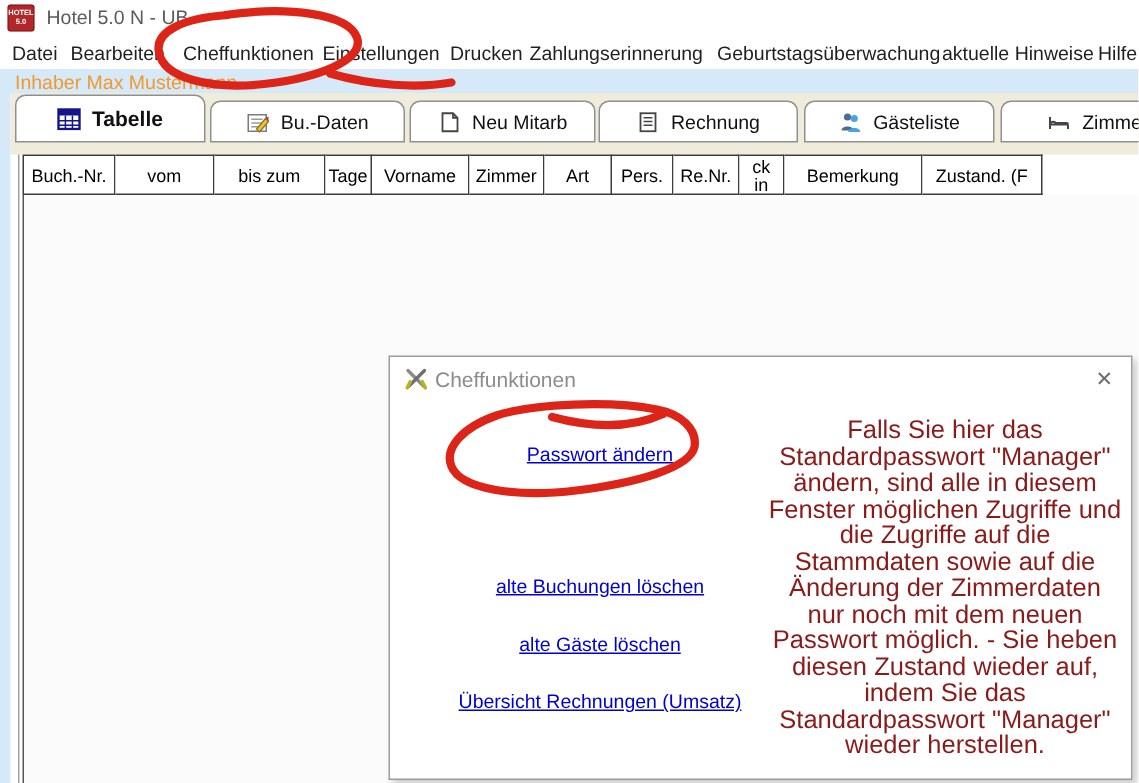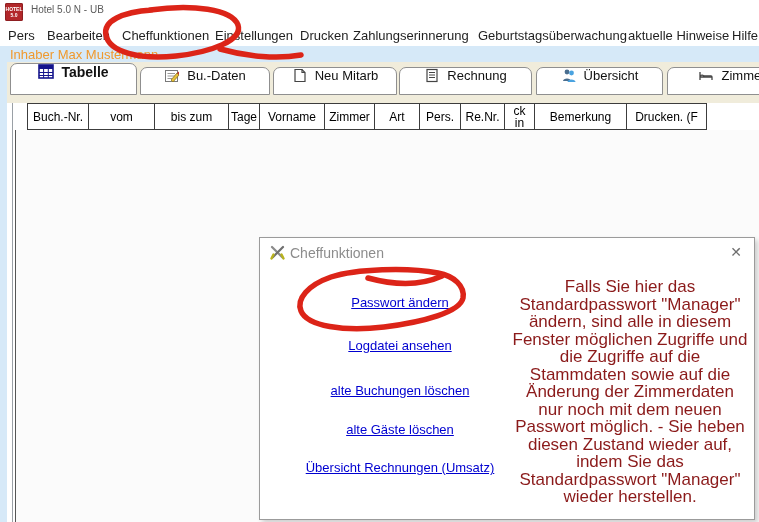--- a/index.html
+++ b/index.html
@@ -6,43 +6,43 @@
   #screen{
     position:relative;width:759px;height:522px;overflow:hidden;background:#ffffff;
     font-family:"Liberation Sans","DejaVu Sans",sans-serif;color:#1a1a1a;
   }
   
   .titlebar{position:absolute;top:0;left:0;right:0;height:24px;background:#fff;}
   .app-icon{position:absolute;left:5px;top:3px;width:18px;height:18px;background:#b2272a;
     border-radius:2px;display:flex;flex-direction:column;align-items:center;justify-content:center;
     box-shadow:inset 0 0 0 1px #8d1e21;}
   .app-icon span{color:#fff;font-size:5px;line-height:6px;font-weight:bold;letter-spacing:0;}
-  .win-title{position:absolute;left:31px;top:4px;font-size:10px;color:#5a5a5a;}
+  .win-title{position:absolute;left:31px;top:4px;font-size:13px;color:#5a5a5a;}
   
   .menubar{position:absolute;top:24px;left:0;right:0;height:22px;background:#fff;font-size:13px;color:#1f1f1f;}
   .menu-item{position:absolute;top:4px;white-space:nowrap;cursor:default;}
   
   .ownerbar{position:absolute;top:46px;left:0;right:0;height:16px;background:#d6e9f8;}
   .ownerbar span{position:absolute;left:10px;top:1px;font-size:13px;color:#f0992d;}
   
   .left-blue{position:absolute;top:62px;bottom:0;left:0;width:7px;background:#d6e9f8;}
   .left-split{position:absolute;top:95px;bottom:0;left:12px;width:1px;background:#9aa0a6;}
   
   .tabstrip{position:absolute;top:62px;left:7px;right:0;height:41px;background:#f0ecdb;}
   .tab{position:absolute;top:5px;height:28px;background:#fff;border:1px solid #8f8f8f;
-    border-radius:7px 7px 0 0;display:flex;justify-content:center;gap:7px;
+    border-radius:7px 7px 0 0;display:flex;align-items:center;justify-content:center;gap:7px;
     font-size:13px;color:#111;box-sizing:border-box;}
   .tab.active{top:1px;height:32px;font-weight:bold;font-size:14px;}
   .tab .ticon{display:inline-block;width:16px;height:15px;flex:0 0 auto;}
   
   .grid-head{position:absolute;top:103px;left:15px;right:0;height:27px;display:flex;}
   .th{box-sizing:border-box;border:1px solid #3c3c3c;border-left:none;background:#fff;
     display:flex;align-items:center;justify-content:center;text-align:center;
     font-size:12px;line-height:12px;color:#000;overflow:hidden;}
-  .th:first-child{border-left:1px solid #3c3c3c;margin-left:12px;}
+  .th:first-child{border-left:1px solid #3c3c3c;}
   .grid-body{position:absolute;top:130px;left:15px;right:0;bottom:0;background:#fbfbfb;
     border-left:1px solid #555;}
   
   .dialog{position:absolute;left:259px;top:237px;width:494px;height:281px;background:#fff;
     border:1px solid #9b9b9b;box-shadow:3px 3px 5px rgba(0,0,0,0.18);z-index:20;}
   .dlg-title{position:absolute;left:0;top:0;right:0;height:30px;background:#fff;}
   .dlg-title .dlg-text{position:absolute;left:30px;top:7px;font-size:14px;color:#8c8c8c;}
   .dlg-swords{position:absolute;left:9px;top:6px;width:17px;height:17px;}
   .dlg-close{position:absolute;right:12px;top:6px;font-size:14px;color:#6e6e6e;cursor:default;}
   .dlg-link{position:absolute;left:0;width:280px;text-align:center;font-size:13px;
@@ -59,21 +59,21 @@
 
   <div class="titlebar">
     <div class="app-icon">
       <span>HOTEL</span>
       <span>5.0</span>
     </div>
     <div class="win-title">Hotel 5.0 N - UB</div>
   </div>
 
   <div class="menubar">
-    <span class="menu-item" style="left:8px">Pers</span>
+    <span class="menu-item" style="left:8px">Datei</span>
     <span class="menu-item" style="left:47px">Bearbeiten</span>
     <span class="menu-item" style="left:122px">Cheffunktionen</span>
     <span class="menu-item" style="left:215px">Einstellungen</span>
     <span class="menu-item" style="left:300px">Drucken</span>
     <span class="menu-item" style="left:353px">Zahlungserinnerung</span>
     <span class="menu-item" style="left:478px">Geburtstagsüberwachung</span>
     <span class="menu-item" style="left:628px">aktuelle Hinweise</span>
     <span class="menu-item" style="left:732px">Hilfe</span>
   </div>
 
@@ -116,21 +116,21 @@
       </svg>
       <span>Rechnung</span>
     </div>
     <div class="tab" style="left:529px;width:127px">
       <svg class="ticon" viewBox="0 0 16 15">
         <circle cx="6" cy="4" r="2.4" fill="#4a6e8f"></circle>
         <path d="M2 13 C2 9.5 10 9.5 10 13 Z" fill="#4a6e8f"></path>
         <circle cx="10.5" cy="5" r="2.4" fill="#4aa3e0"></circle>
         <path d="M6.5 14 C6.5 10.5 14.5 10.5 14.5 14 Z" fill="#4aa3e0"></path>
       </svg>
-      <span>Übersicht</span>
+      <span>Gästeliste</span>
     </div>
     <div class="tab" style="left:660px;width:130px">
       <svg class="ticon" viewBox="0 0 16 15">
         <path d="M2 4 V12 M2 9 H14 M14 12 V9 M2 9 C2 6.5 6 6.5 6 9" fill="none" stroke="#444" stroke-width="1.3"></path>
         <path d="M6 8 H13 C14 8 14 9 14 9" fill="none" stroke="#444" stroke-width="1.3"></path>
       </svg>
       <span>Zimmer</span>
     </div>
   </div>
 
@@ -139,38 +139,37 @@
     <div class="th" style="width:66px">vom</div>
     <div class="th" style="width:74px">bis zum</div>
     <div class="th" style="width:31px">Tage</div>
     <div class="th" style="width:65px">Vorname</div>
     <div class="th" style="width:50px">Zimmer</div>
     <div class="th" style="width:45px">Art</div>
     <div class="th" style="width:41px">Pers.</div>
     <div class="th" style="width:44px">Re.Nr.</div>
     <div class="th" style="width:30px;white-space:normal;padding:0 4px">ck in</div>
     <div class="th" style="width:92px">Bemerkung</div>
-    <div class="th" style="width:80px">Drucken. (F</div>
+    <div class="th" style="width:80px">Zustand. (F</div>
   </div>
   <div class="grid-body"></div>
 
   <div class="dialog">
     <div class="dlg-title">
       <svg class="dlg-swords" viewBox="0 0 17 17">
         <path d="M3 3 L13.5 13.5" stroke="#8a8a8a" stroke-width="2.2" stroke-linecap="round"></path>
         <path d="M14 3 L3.5 13.5" stroke="#6f6f6f" stroke-width="2.2" stroke-linecap="round"></path>
         <path d="M4.5 10.5 L2.5 14.5" stroke="#b8b21e" stroke-width="2.4" stroke-linecap="round"></path>
         <path d="M12.5 10.5 L14.5 14.5" stroke="#b8b21e" stroke-width="2.4" stroke-linecap="round"></path>
       </svg>
       <span class="dlg-text">Cheffunktionen</span>
       <span class="dlg-close">✕</span>
     </div>
 
     <div class="dlg-link" style="top:57px">Passwort ändern</div>
-    <div class="dlg-link" style="top:100px">Logdatei ansehen</div>
     <div class="dlg-link" style="top:145px">alte Buchungen löschen</div>
     <div class="dlg-link" style="top:184px">alte Gäste löschen</div>
     <div class="dlg-link" style="top:222px">Übersicht Rechnungen (Umsatz)</div>
 
     <div class="dlg-info">Falls Sie hier das Standardpasswort "Manager" ändern, sind alle in diesem Fenster möglichen Zugriffe und die Zugriffe auf die Stammdaten sowie auf die Änderung der Zimmerdaten nur noch mit dem neuen Passwort möglich.  -  Sie heben diesen Zustand wieder auf, indem Sie das Standardpasswort "Manager" wieder herstellen.</div>
   </div>
 
   <svg class="annot" width="759" height="522" viewBox="0 0 759 522">
     <g fill="none" stroke-width="5.5" stroke-linecap="round" stroke-linejoin="round">
       <path d="M150,10 C192,4 232,9 238,25 C243,40 212,52 176,56 C140,60 109,52 106,35 C103,21 122,12 152,10" stroke="#dc2418"></path>

